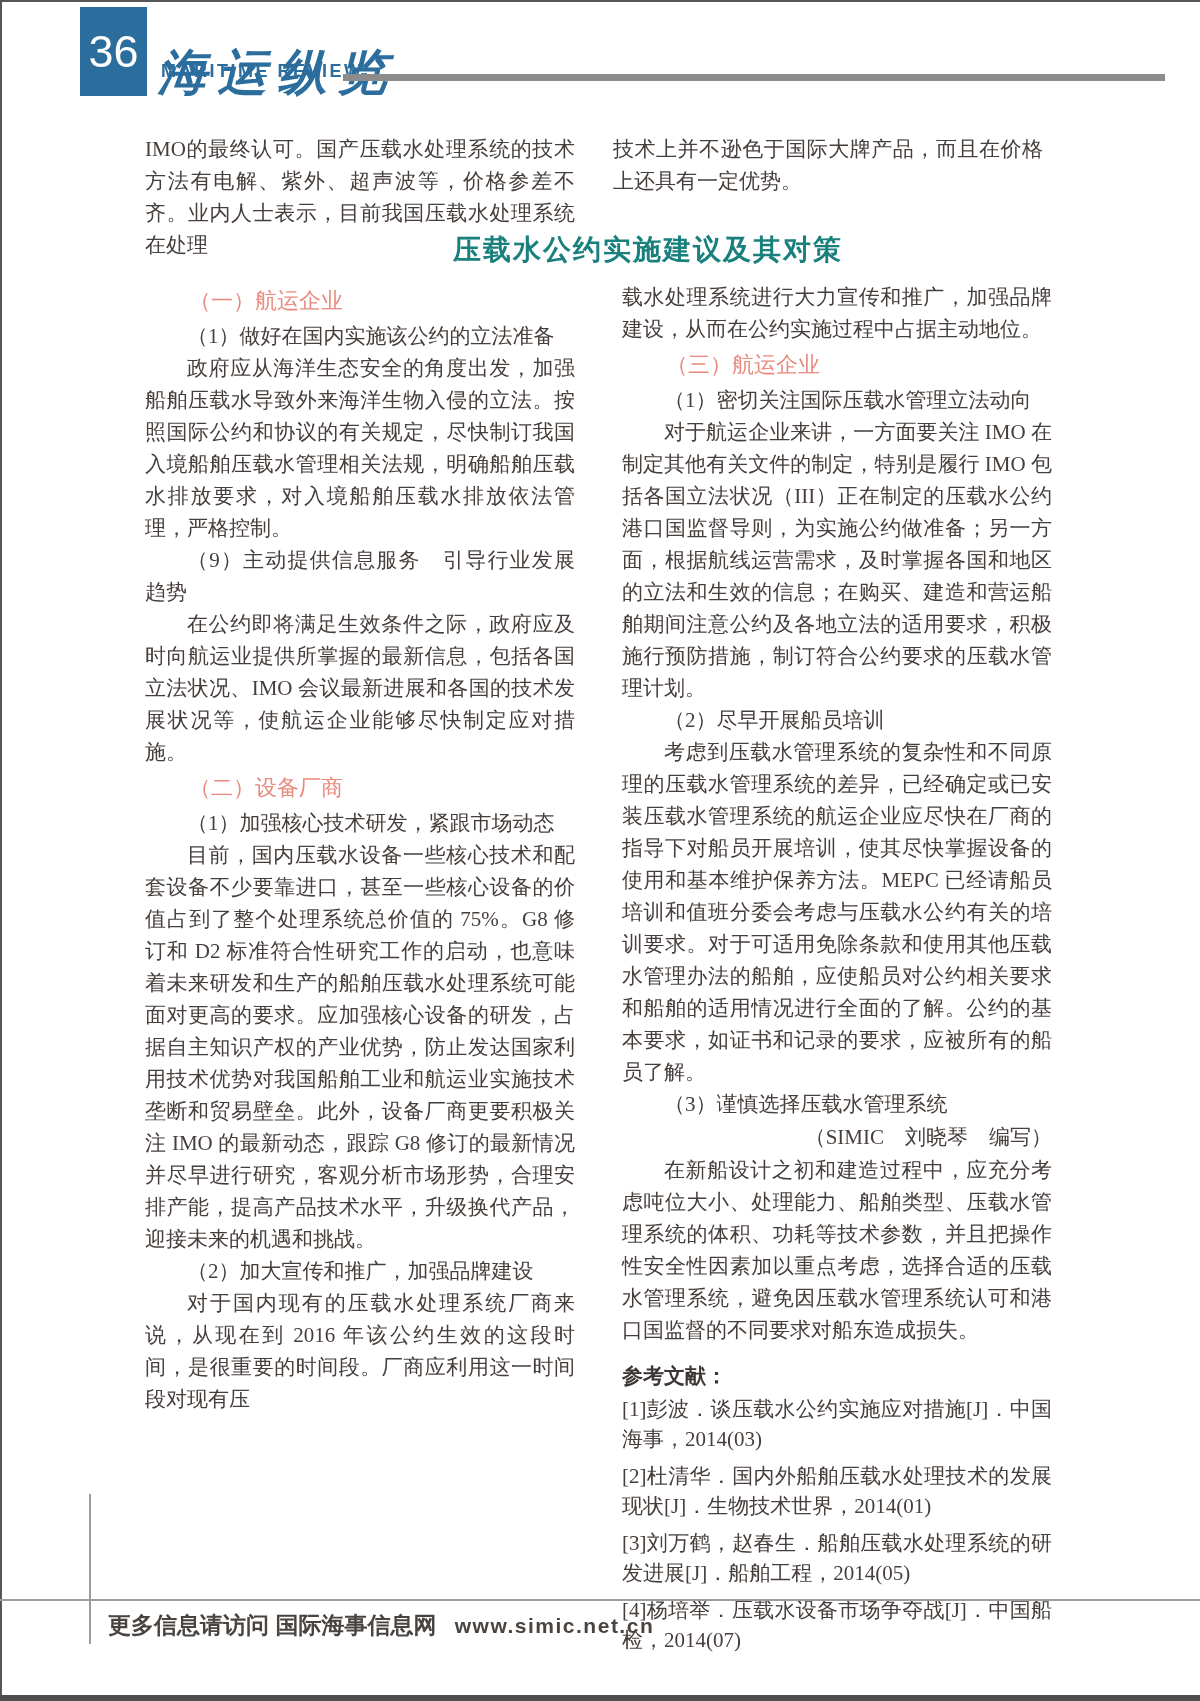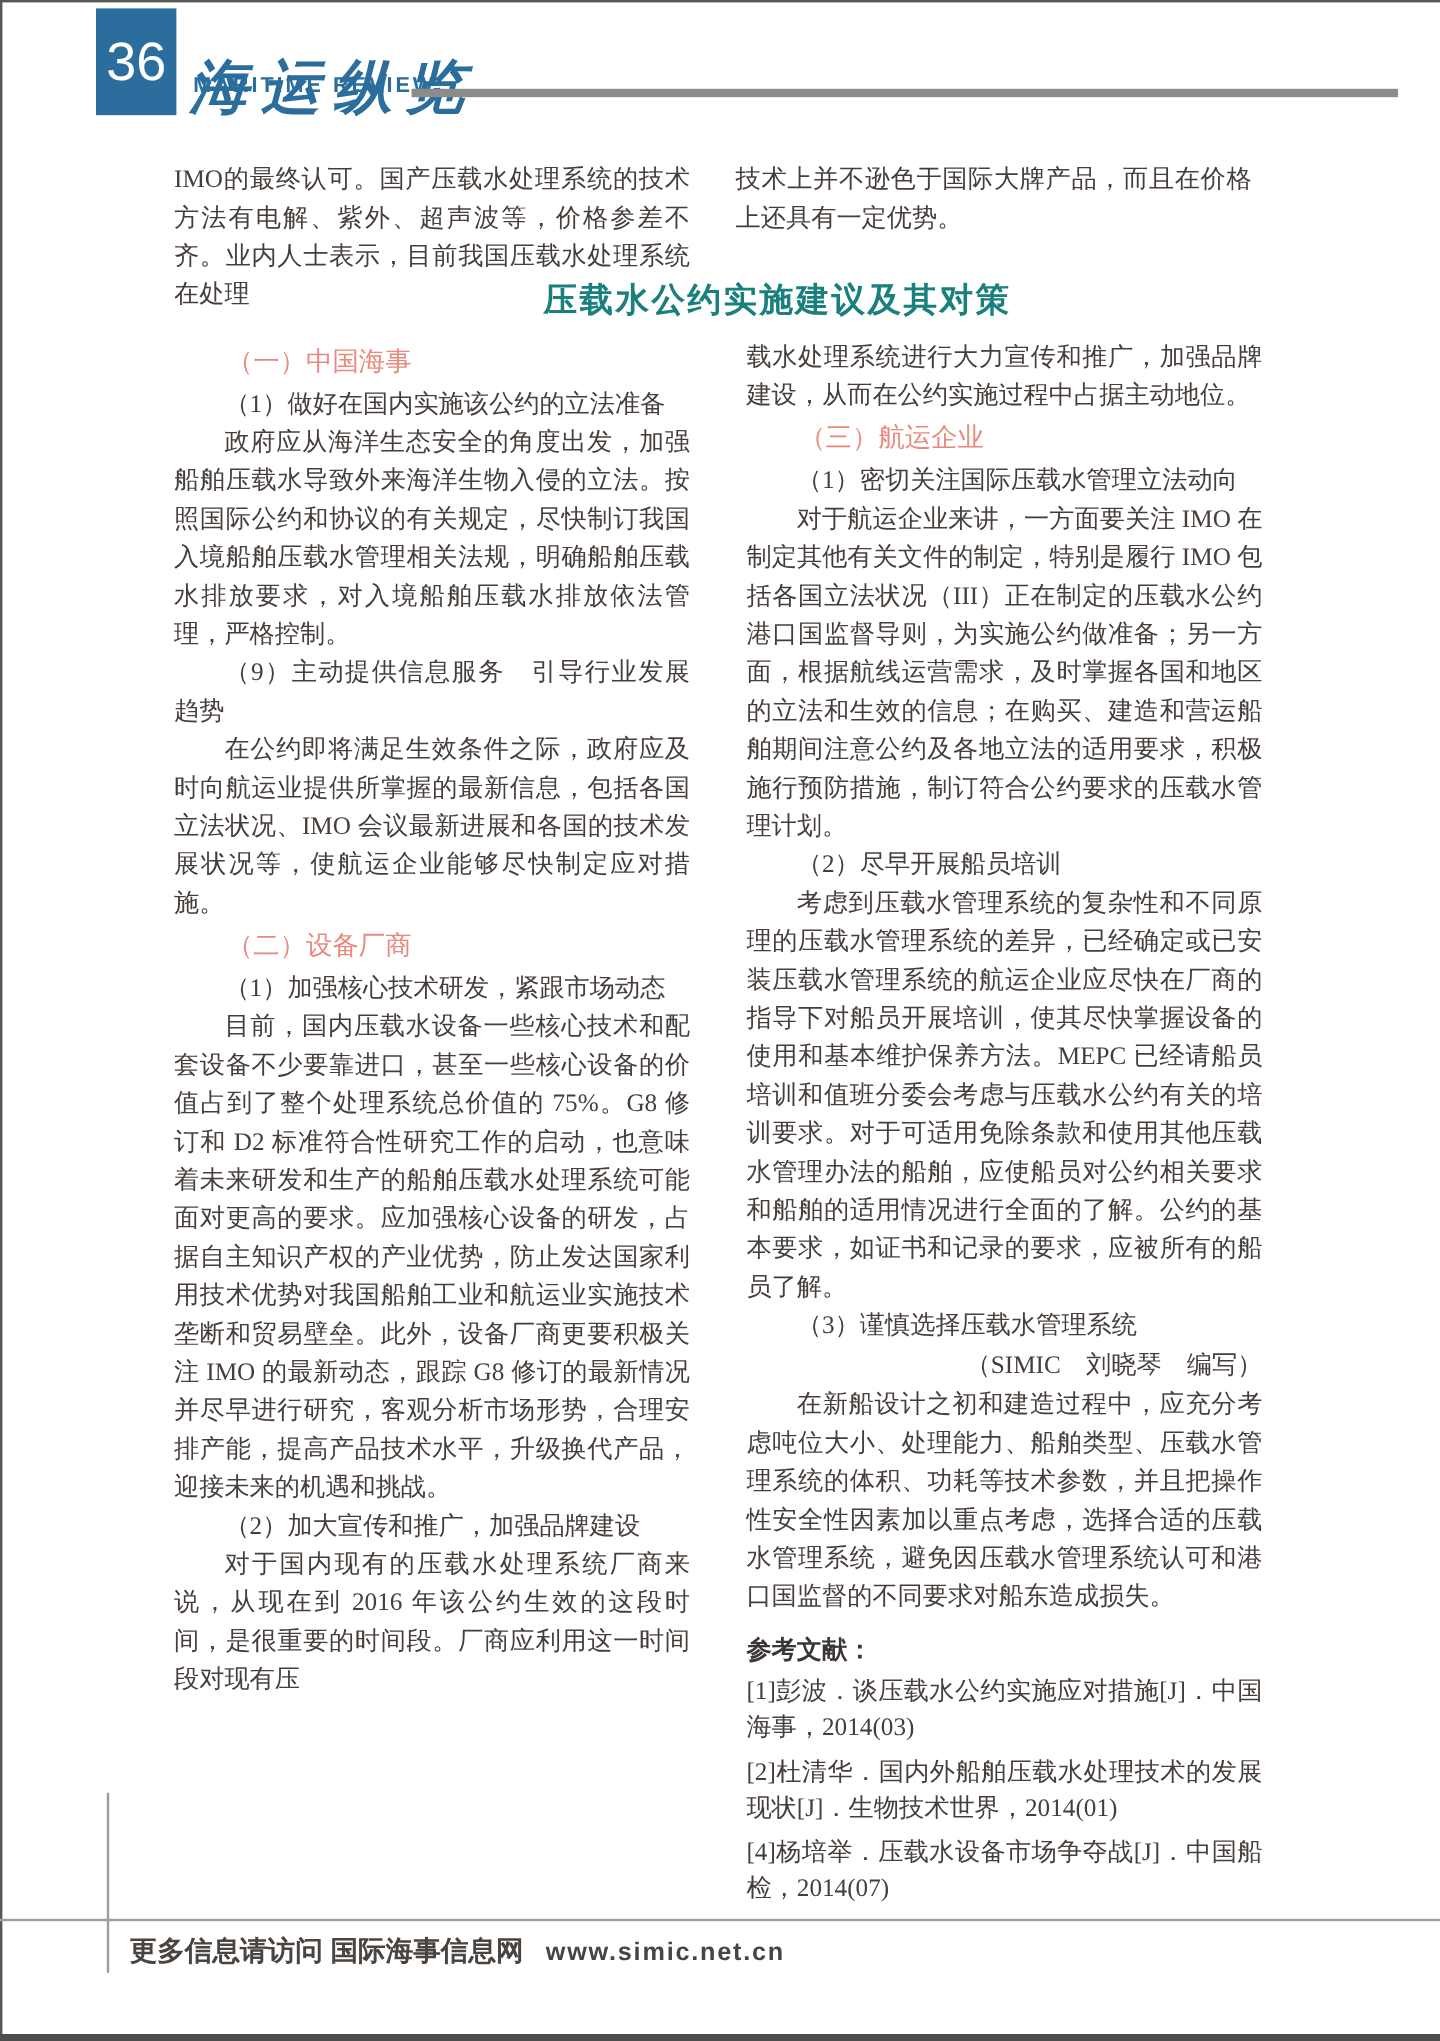--- a/index.html
+++ b/index.html
@@ -73,21 +73,21 @@
   <div class="intro-row">
     <p class="body cont intro-col">IMO的最终认可。国产压载水处理系统的技术方法有电解、紫外、超声波等，价格参差不齐。业内人士表示，目前我国压载水处理系统在处理</p>
     <p class="body cont intro-col">技术上并不逊色于国际大牌产品，而且在价格上还具有一定优势。</p>
   </div>
 
   <div class="article-title">压载水公约实施建议及其对策</div>
 
   <div class="columns">
 
     <div class="col">
-      <p class="heading-salmon">（一）中国海事</p>
+      <p class="heading-salmon">（一）航运企业</p>
       <p class="body sub">（1）做好在国内实施该公约的立法准备</p>
       <p class="body para">政府应从海洋生态安全的角度出发，加强船舶压载水导致外来海洋生物入侵的立法。按照国际公约和协议的有关规定，尽快制订我国入境船舶压载水管理相关法规，明确船舶压载水排放要求，对入境船舶压载水排放依法管理，严格控制。</p>
       <p class="body sub">（9）主动提供信息服务　引导行业发展趋势</p>
       <p class="body para">在公约即将满足生效条件之际，政府应及时向航运业提供所掌握的最新信息，包括各国立法状况、IMO 会议最新进展和各国的技术发展状况等，使航运企业能够尽快制定应对措施。</p>
       <p class="heading-salmon">（二）设备厂商</p>
       <p class="body sub">（1）加强核心技术研发，紧跟市场动态</p>
       <p class="body para">目前，国内压载水设备一些核心技术和配套设备不少要靠进口，甚至一些核心设备的价值占到了整个处理系统总价值的 75%。G8 修订和 D2 标准符合性研究工作的启动，也意味着未来研发和生产的船舶压载水处理系统可能面对更高的要求。应加强核心设备的研发，占据自主知识产权的产业优势，防止发达国家利用技术优势对我国船舶工业和航运业实施技术垄断和贸易壁垒。此外，设备厂商更要积极关注 IMO 的最新动态，跟踪 G8 修订的最新情况并尽早进行研究，客观分析市场形势，合理安排产能，提高产品技术水平，升级换代产品，迎接未来的机遇和挑战。</p>
       <p class="body sub">（2）加大宣传和推广，加强品牌建设</p>
       <p class="body para">对于国内现有的压载水处理系统厂商来说，从现在到 2016 年该公约生效的这段时间，是很重要的时间段。厂商应利用这一时间段对现有压</p>
     </div>
@@ -98,20 +98,21 @@
       <p class="body sub">（1）密切关注国际压载水管理立法动向</p>
       <p class="body para">对于航运企业来讲，一方面要关注 IMO 在制定其他有关文件的制定，特别是履行 IMO 包括各国立法状况（III）正在制定的压载水公约港口国监督导则，为实施公约做准备；另一方面，根据航线运营需求，及时掌握各国和地区的立法和生效的信息；在购买、建造和营运船舶期间注意公约及各地立法的适用要求，积极施行预防措施，制订符合公约要求的压载水管理计划。</p>
       <p class="body sub">（2）尽早开展船员培训</p>
       <p class="body para">考虑到压载水管理系统的复杂性和不同原理的压载水管理系统的差异，已经确定或已安装压载水管理系统的航运企业应尽快在厂商的指导下对船员开展培训，使其尽快掌握设备的使用和基本维护保养方法。MEPC 已经请船员培训和值班分委会考虑与压载水公约有关的培训要求。对于可适用免除条款和使用其他压载水管理办法的船舶，应使船员对公约相关要求和船舶的适用情况进行全面的了解。公约的基本要求，如证书和记录的要求，应被所有的船员了解。</p>
       <p class="body sub">（3）谨慎选择压载水管理系统</p>
       <p class="body byline">（SIMIC　刘晓琴　编写）</p>
       <p class="body para">在新船设计之初和建造过程中，应充分考虑吨位大小、处理能力、船舶类型、压载水管理系统的体积、功耗等技术参数，并且把操作性安全性因素加以重点考虑，选择合适的压载水管理系统，避免因压载水管理系统认可和港口国监督的不同要求对船东造成损失。</p>
       <p class="body ref-title">参考文献：</p>
       <p class="body ref">[1]彭波．谈压载水公约实施应对措施[J]．中国海事，2014(03)</p>
       <p class="body ref">[2]杜清华．国内外船舶压载水处理技术的发展现状[J]．生物技术世界，2014(01)</p>
+      <p class="body ref">[3]刘万鹤，赵春生．船舶压载水处理系统的研发进展[J]．船舶工程，2014(05)</p>
       <p class="body ref">[4]杨培举．压载水设备市场争夺战[J]．中国船检，2014(07)</p>
     </div>
 
   </div>
 
   <div class="footer-vline"></div>
   <div class="footer-hline"></div>
   <div class="footer-text">
     <span>更多信息请访问  国际海事信息网</span>
     <span class="footer-url">www.simic.net.cn</span>

